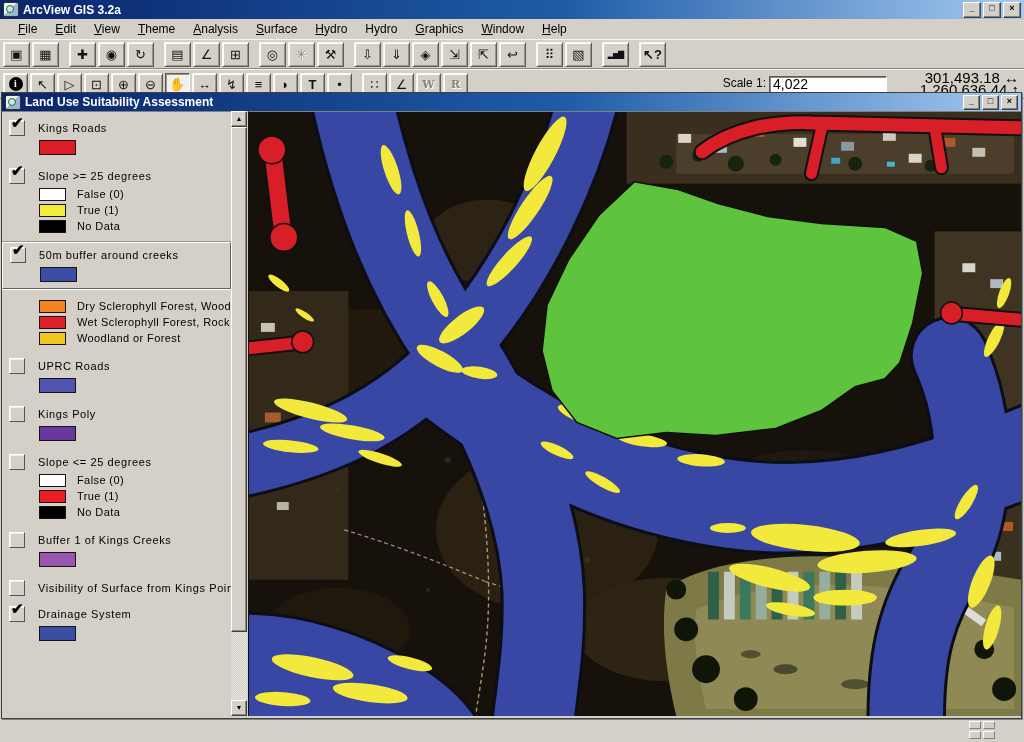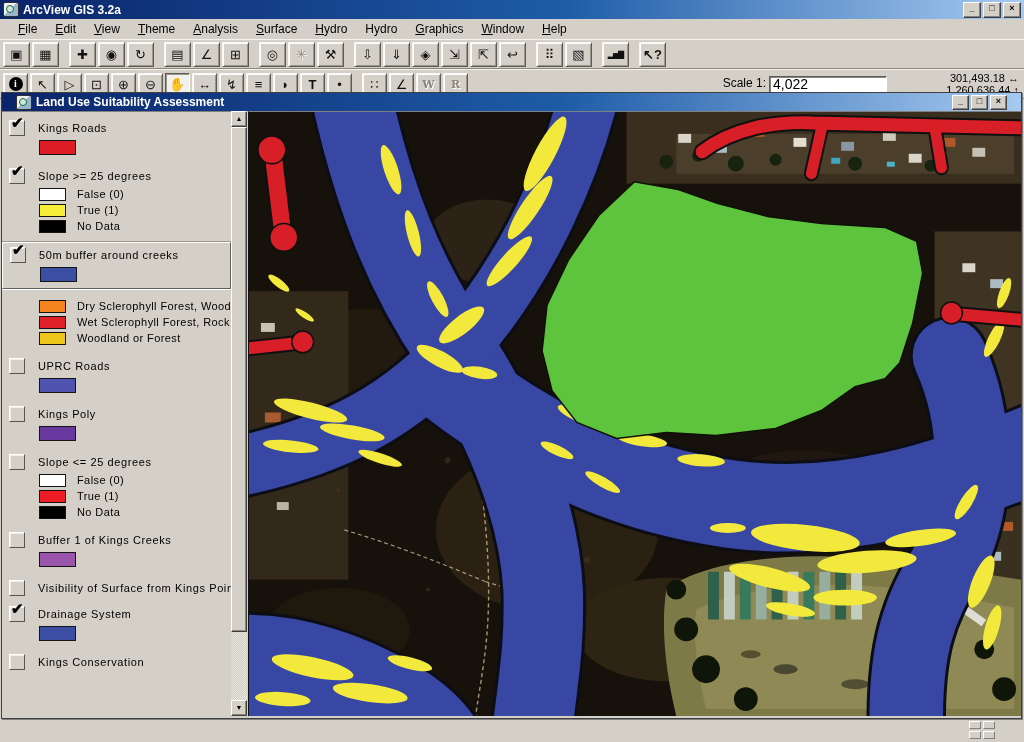--- a/index.html
+++ b/index.html
@@ -19,24 +19,24 @@
   .toolbar.tb2 .tbtn{width:23px;height:21px;}
   .tbtn.active{background:#f2f0ec;border-color:#fff;border-top-color:#5c5c54;border-left-color:#5c5c54;box-shadow:inset 1px 1px 0 #9a968c;}
   .tbtn.disabled .icon{color:#8a867c;text-shadow:1px 1px 0 #fff;}
   .icon{pointer-events:none;}
   .icon.identify-icon{background:#000;color:#fff;width:14px;height:14px;border-radius:50%;font-size:10px;line-height:14px;text-align:center;font-weight:bold;font-family:"Liberation Serif",serif;}
   .icon.histogram-icon{font-size:8px;letter-spacing:-1px;}
   .icon.help-pointer-icon,.icon.text-icon{font-weight:bold;}
   .icon.w-icon,.icon.r-icon{font-size:11px;font-weight:bold;font-family:"DejaVu Serif",serif;}
   .scalebox{margin-left:auto;display:flex;align-items:flex-start;font-size:12px;color:#000;gap:3px;}
   input.scale{width:110px;height:15px;border:1px solid;border-color:#5c5c54 #ffffff #ffffff #5c5c54;box-shadow:inset 1px 1px 0 #8a867c;font-size:14px;padding:0 3px;font-family:"Liberation Sans",sans-serif;background:#fff;}
-  .coords{width:122px;text-align:right;font-size:11px;line-height:12px;margin-left:10px;margin-right:2px;color:#000;}
+  .coords{width:122px;text-align:right;font-size:15px;line-height:12px;margin-left:10px;margin-right:2px;color:#000;}
   
   .viewwin{position:absolute;left:1px;top:92px;width:1019px;height:625px;background:#d4d0c8;border:1px solid #404040;box-shadow:1px 1px 0 #808080;}
-  .viewtitle{height:18px;background:linear-gradient(90deg,#0a246a,#1e5ca8 55%,#a6caf0);display:flex;align-items:center;gap:4px;padding:0 14px;color:#fff;font-weight:bold;font-size:12px;}
+  .viewtitle{height:18px;background:linear-gradient(90deg,#0a246a,#1e5ca8 55%,#a6caf0);display:flex;align-items:center;gap:4px;padding:0 3px;color:#fff;font-weight:bold;font-size:12px;}
   .viewtitle .wbtn{width:15px;height:13px;}
   .viewbody{position:relative;height:605px;display:flex;background:#d4d0c8;}
   .legendwrap{width:246px;flex:none;position:relative;background:#d4d0c8;overflow:hidden;}
   .legendpanel{position:absolute;left:0;top:0;width:229px;height:100%;overflow:hidden;font-size:11px;color:#000;padding-top:4px;box-sizing:border-box;border-top:1px solid #808080;}
   .theme{padding:4px 2px 3px 7px;margin-bottom:3px;position:relative;}
   .theme.selected{border:1px solid;border-color:#ffffff #606060 #606060 #ffffff;box-shadow:0 -1px 0 #9a968c,0 1px 0 #ffffff;}
   .theme-head{display:flex;align-items:center;gap:13px;}
   .chk{width:14px;height:14px;flex:none;background:#d4d0c8;border:1px solid;border-color:#ffffff #555550 #555550 #ffffff;box-shadow:inset 1px 1px 0 #f0eee8;position:relative;}
   .chk .mark{position:absolute;left:1px;top:-6px;font-size:15px;font-weight:bold;color:#000;line-height:15px;}
   .tlabel{letter-spacing:.6px;white-space:nowrap;}
@@ -373,26 +373,20 @@
             <div class="theme-head">
               <span class="chk">
                 <span class="mark">✔</span>
               </span>
               <span class="tlabel">Drainage System</span>
             </div>
             <div class="classes">
               <div class="classrow">
                 <span class="swatch big" style="background: rgb(59, 78, 164);"></span>
               </div>
-            </div>
-          </div>
-          <div class="theme">
-            <div class="theme-head">
-              <span class="chk"></span>
-              <span class="tlabel">Kings Conservation</span>
             </div>
           </div>
         </div>
       <div class="lscroll">
         <div class="sbtn up">▲</div>
         <div class="sthumb"></div>
         <div class="sbtn down">▼</div>
       </div>
     </div>
     <div class="map">

